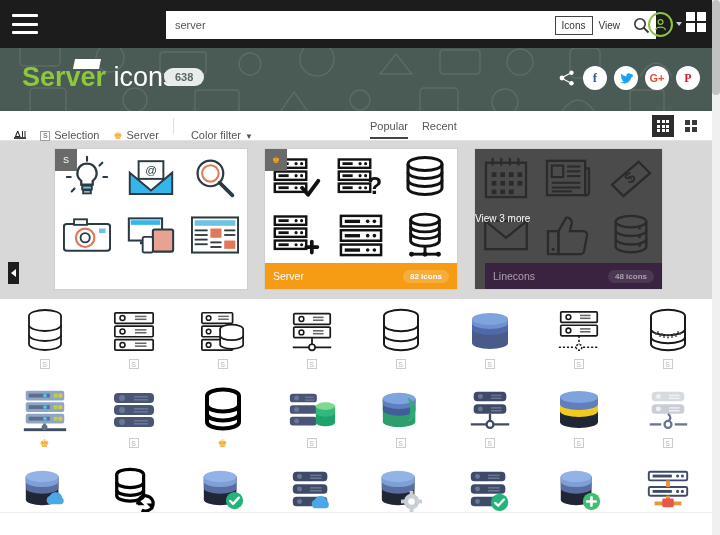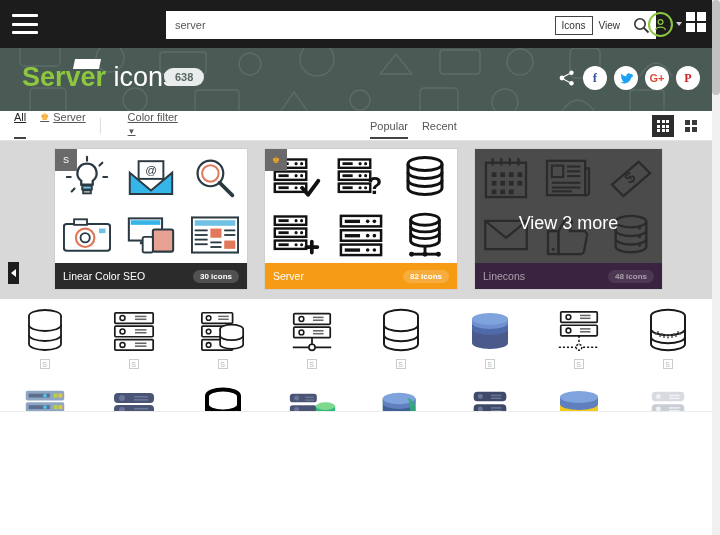--- a/index.html
+++ b/index.html
@@ -3,21 +3,21 @@
 <meta charset="utf-8">
 <title>Icon search</title>
 <style>
   * { box-sizing: border-box; margin: 0; padding: 0; }
   html, body {
     width: 720px; height: 535px;
     font-family: "Liberation Sans", sans-serif;
     background: #ffffff;
     overflow: hidden;
   }
-  #app { position: relative; width: 720px; height: 412px; background:#fff;border-radius:12px; }
+  #app { position: relative; width: 720px; height: 513px; background:#fff;border-radius:12px; }
 
   
   .topnav {
     position: absolute; left:0; top:0; width: 712px; height: 48px;
     background: #1c1c1c; display: flex; align-items: center;
   }
   .hamburger {
     width: 26px; height: 20px; margin-left: 12px; margin-right: 8px;
     display: flex; flex-direction: column; justify-content: space-between;
     cursor: pointer;
@@ -98,21 +98,21 @@
   .soc.pt{color:#cb2027; font-size:12px; font-family:"Liberation Serif",serif;}
 
   
   .filterbar {
     position:absolute; left:0; top:111px; width:712px; height:30px;
     background:#fff; border-bottom:1px solid #e2e2e2;
     display:flex; align-items:center;
   }
   .fb-item {
     font-size:11px; color:#555; margin-left:14px; cursor:pointer;
-    display:flex; align-items:flex-start; gap:4px; height:30px;text-decoration:underline;
+    display:flex; align-items:flex-end; gap:4px; height:30px;
   }
   .fb-item.active { color:#222; position:relative; }
   .fb-item.active::after {
     content:""; position:absolute; left:0; right:0; bottom:2px; height:2px; background:#444;
   }
   .sq-s {
     width:10px;height:10px;border:1px solid #9aa0a6; font-size:7px; color:#555;
     display:flex;align-items:center;justify-content:center; line-height:1;
   }
   .crown { color:#f5a623; font-size:10px; }
@@ -158,26 +158,26 @@
   .corner-tag {
     position:absolute; left:0; top:0; width:22px; height:22px; background:#6a6a6a;
     display:flex; align-items:center; justify-content:center; font-size:9px; color:#fff; z-index:2;
   }
   .corner-tag.crowned { color:#f5a623; }
   .pack.p1 { left:55px; width:192px; }
   .pack.p1 .bar { background:#2b2b2b; }
   .pack.p2 { left:265px; width:192px; }
   .pack.p2 .bar { background:#f59b14; }
   .pack.p3 { left:475px; width:187px; background:#4b4b4b; }
-  .pack.p3 .bar { background:#3a2340; }
+  .pack.p3 .bar { background:#3a2340;margin-left:10px; }
   .pack.p3 .thumbs { opacity:.55; }
   .pack.p3 .bar .nm, .pack.p3 .bar .ct { opacity:.55; }
   .viewmore {
-    position:absolute; left:0; right:0; top:64px; text-align:center;
-    color:#fff; font-size:18px; z-index:3;
+    position:absolute; left:0; right:0; top:64px; text-align:left;
+    color:#fff; font-size:10px; z-index:3;
   }
 
   
   .iconsarea { position:absolute; left:0; top:299px; width:712px; bottom:0; background:#fff; overflow:hidden; }
   .irow { display:grid; grid-template-columns: repeat(8, 1fr); }
   .icell { height:79px; display:flex; flex-direction:column; align-items:center; justify-content:flex-start; cursor:pointer; padding-top:6px; }
   .icell .art { height:52px; display:flex; align-items:center; justify-content:center; }
   .icell .tag { height:14px; display:flex; align-items:center; justify-content:center; }
   .tag .sq-s { width:10px; height:10px; border:1px solid #c8cdd0; color:#b0b5b8; }
   .tag .crown { font-size:11px; }
@@ -278,25 +278,29 @@
       <div class="soc gp">G+</div>
       <div class="soc pt">P</div>
     </div>
   </div>
 
   <div class="filterbar">
     <div class="fb-item active">
       <span>All</span>
     </div>
     <div class="fb-item">
+      <span class="sq-s">S</span>
+      <span>Selection</span>
+    </div>
+    <div class="fb-item">
       <span class="crown">♚</span>
       <span>Server</span>
     </div>
     <div class="divider"></div>
-    <div class="fb-item" style="margin-left:27px;flex-direction:column;">
+    <div class="fb-item" style="margin-left:17px;">
       <span>Color filter</span>
       <span style="font-size:8px;">▼</span>
     </div>
 
     <div style="position:absolute; left:370px; display:flex; gap:14px; align-items:flex-start;">
       <div class="fb-sort active">Popular</div>
       <div class="fb-sort">Recent</div>
     </div>
 
     <div class="viewtoggles">
@@ -382,24 +386,20 @@
           <g fill="#2b3a42">
               <rect x="36" y="14" width="12" height="2"></rect>
               <rect x="36" y="19" width="12" height="2"></rect>
             </g>
           <rect x="36" y="26" width="12" height="9" fill="#e2785a"></rect>
           <g fill="#2b3a42">
               <rect x="21" y="27" width="12" height="2"></rect>
               <rect x="21" y="32" width="12" height="2"></rect>
             </g>
         </svg>
-      </div>
-      <div class="bar">
-        <span class="nm">Linear Color SEO</span>
-        <span class="ct">30 icons</span>
       </div>
     </div>
 
     <div class="pack p2">
       <div class="corner-tag crowned">♚</div>
       <div class="thumbs">
         <svg width="50" height="44" viewBox="0 0 54 46">
           <g fill="none" stroke="#111" stroke-width="2.6">
             <rect x="3" y="3" width="34" height="9"></rect>
               <rect x="3" y="16" width="34" height="9"></rect>

